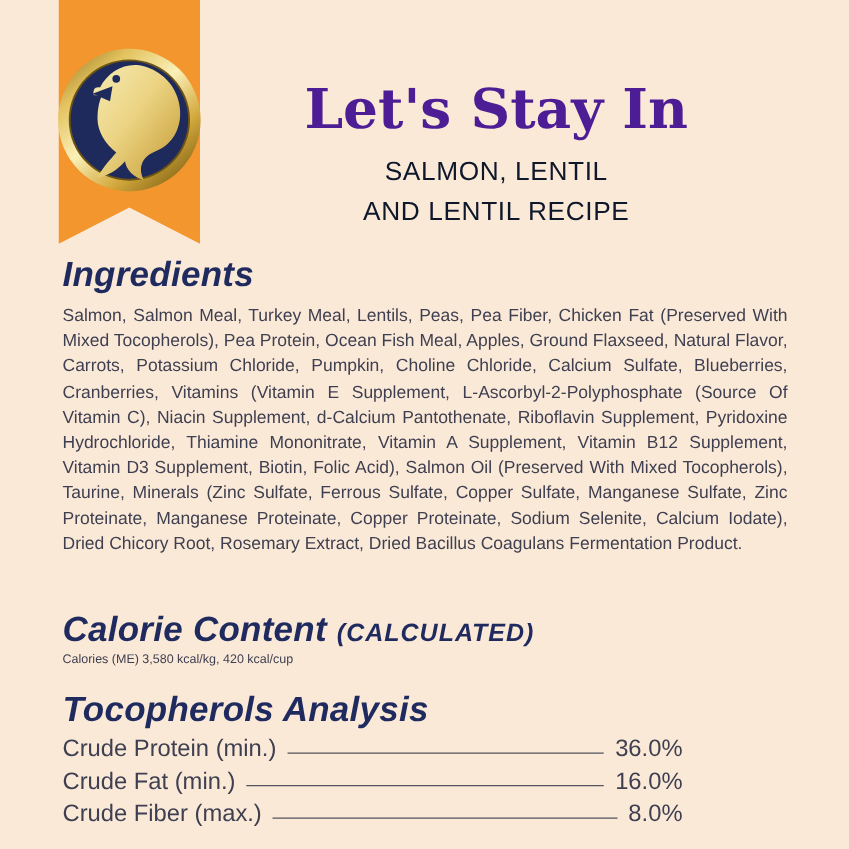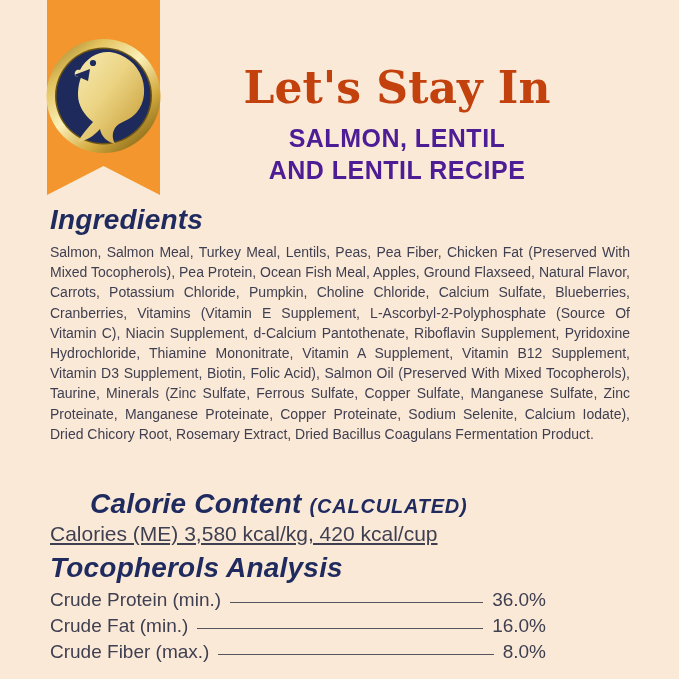--- a/index.html
+++ b/index.html
@@ -13,50 +13,50 @@
 
   
   .badge{position:absolute;left:40px;top:0;width:130px;height:212px;}
 
   
   .title{
     position:absolute;left:187px;top:62px;width:420px;
     text-align:center;
     font-family:"DejaVu Serif", serif;
     font-weight:bold;font-size:44px;line-height:52px;
-    color:#c2410c;
+    color:#4c1d95;
   }
   .subtitle{
     position:absolute;left:187px;top:122px;width:420px;
     text-align:center;
-    font-weight:bold;font-size:25px;line-height:32px;
-    letter-spacing:.5px;color:#4c1d95;
+    font-weight:normal;font-size:21px;line-height:32px;
+    letter-spacing:.5px;color:#0f172a;
   }
 
   .h2{
     position:absolute;left:50px;
     font-weight:bold;font-size:28px;line-height:34px;
     color:#1F2A5E;letter-spacing:.2px;font-style:italic;
   }
   .ingredients-h{top:203px;}
-  .calorie-h{top:487px;margin-left:40px;}
+  .calorie-h{top:487px;}
   .calorie-h .suffix{
     font-size:20px;font-weight:600;letter-spacing:.8px;
   }
   .guaranteed-h{top:551px;}
 
   .ingredients-text{
     position:absolute;left:50px;top:242px;width:580px;
     font-size:14px;line-height:20.2px;color:#3E3F50;
     text-align:justify;
   }
 
   .calorie-detail{
     position:absolute;left:50px;top:522px;width:580px;
-    font-size:21px;color:#3E3F50;text-decoration:underline;
+    font-size:10px;color:#3E3F50;
   }
 
   .analysis{
     position:absolute;left:50px;top:587px;width:496px;
   }
   .analysis-row{
     display:flex;align-items:center;
     height:26px;font-size:19px;color:#3E3F50;
   }
   .analysis-row .label{white-space:nowrap;}

